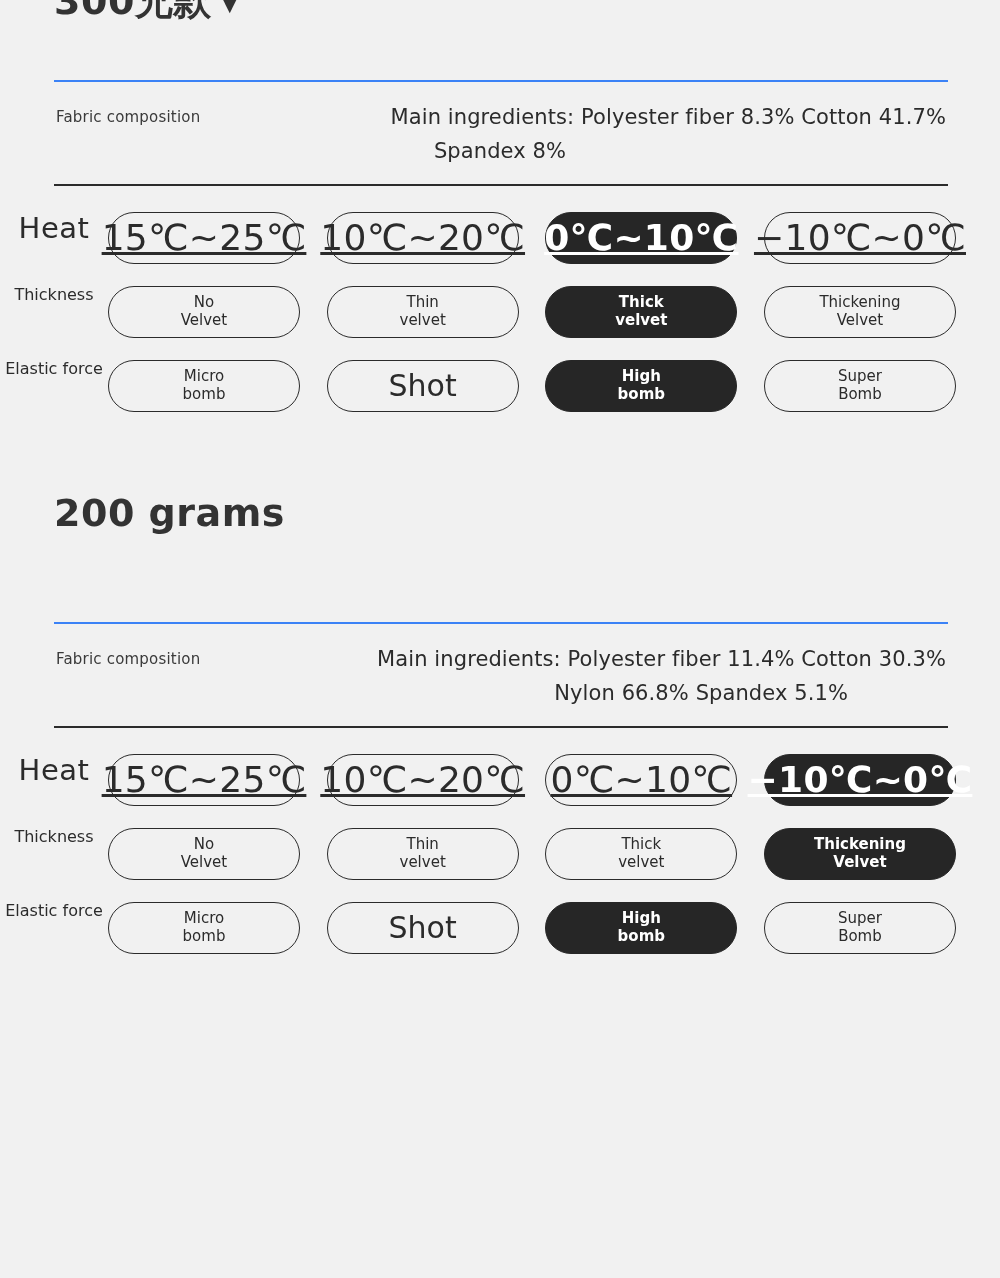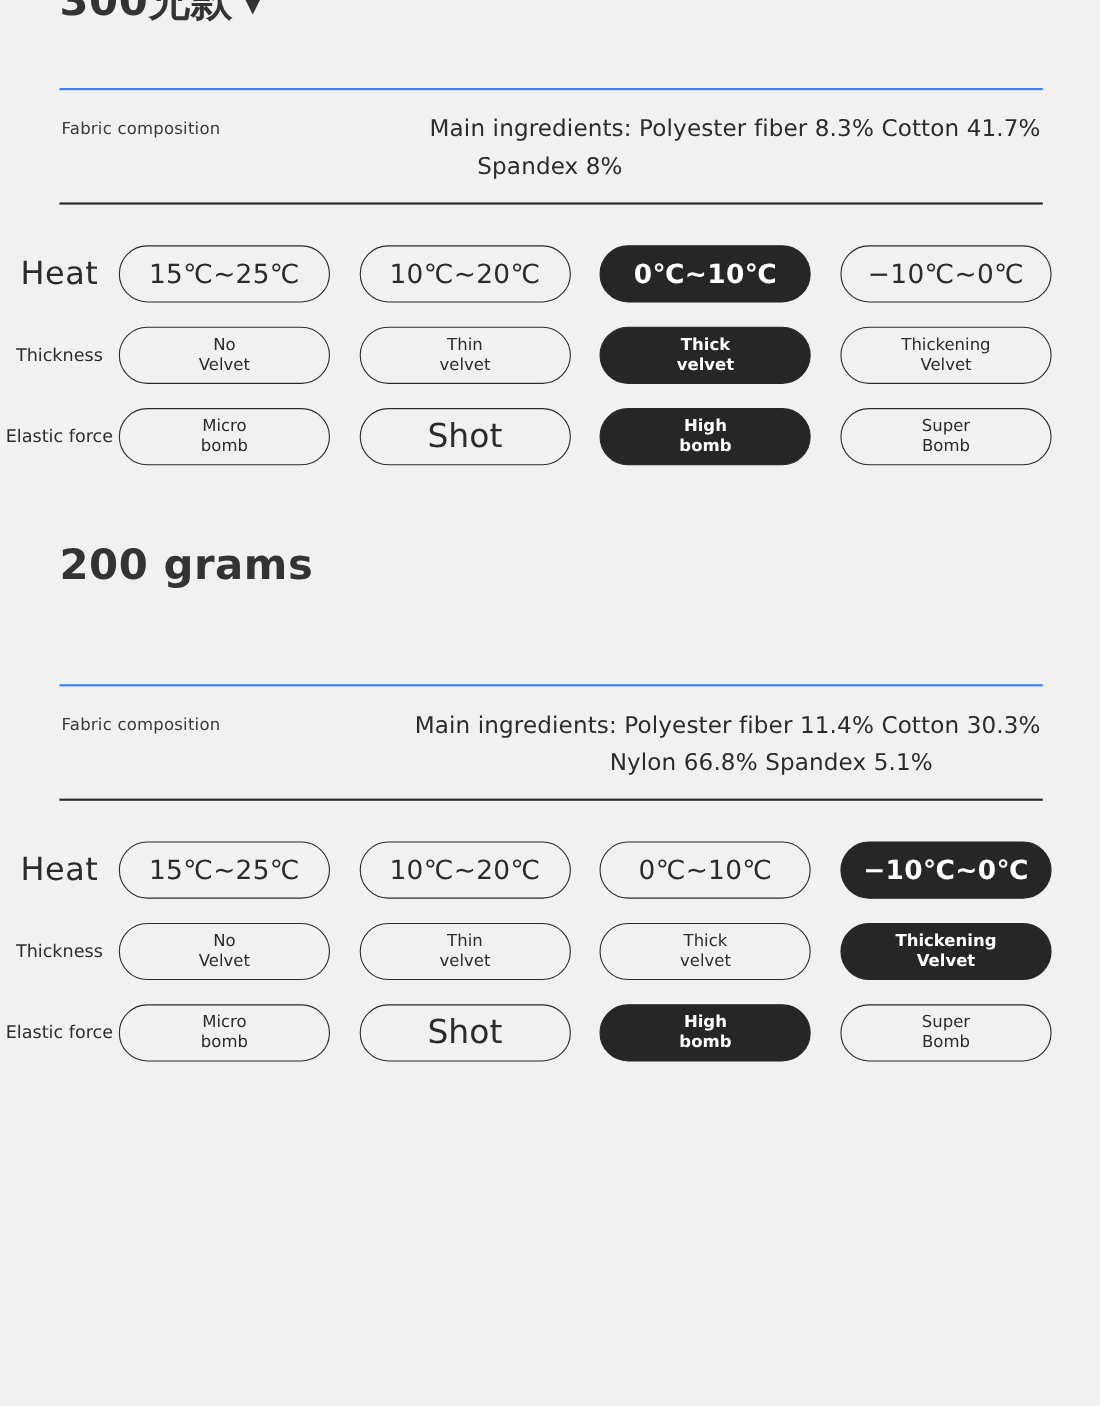--- a/index.html
+++ b/index.html
@@ -73,21 +73,20 @@
     text-align: right;
     padding-right: 98px;
   }
 
   
   .rows {
     padding: 26px 0 0 0;
   }
   .row {
     display: flex;
-    align-items: center;
     height: 74px;
   }
   .row-label {
     width: 108px;
     min-width: 108px;
     text-align: center;
     line-height: 1.15;
     color: #2b2b2b;
   }
   .row-label.big {
@@ -120,22 +119,23 @@
   .pill.sel {
     background: #262626;
     border-color: #262626;
     color: #ffffff;
     font-weight: 700;
   }
   .pill .t {
     display: block;
   }
   .pill.big {
-    font-size: 24px;
+    font-size: 36px;
     letter-spacing: 0.3px;
+    text-decoration: underline;
   }
   .pill.small {
     font-size: 15px;
   }
   .pill.mid {
     font-size: 30px;
   }
   .pill.small.sel {
     font-size: 15px;
   }

